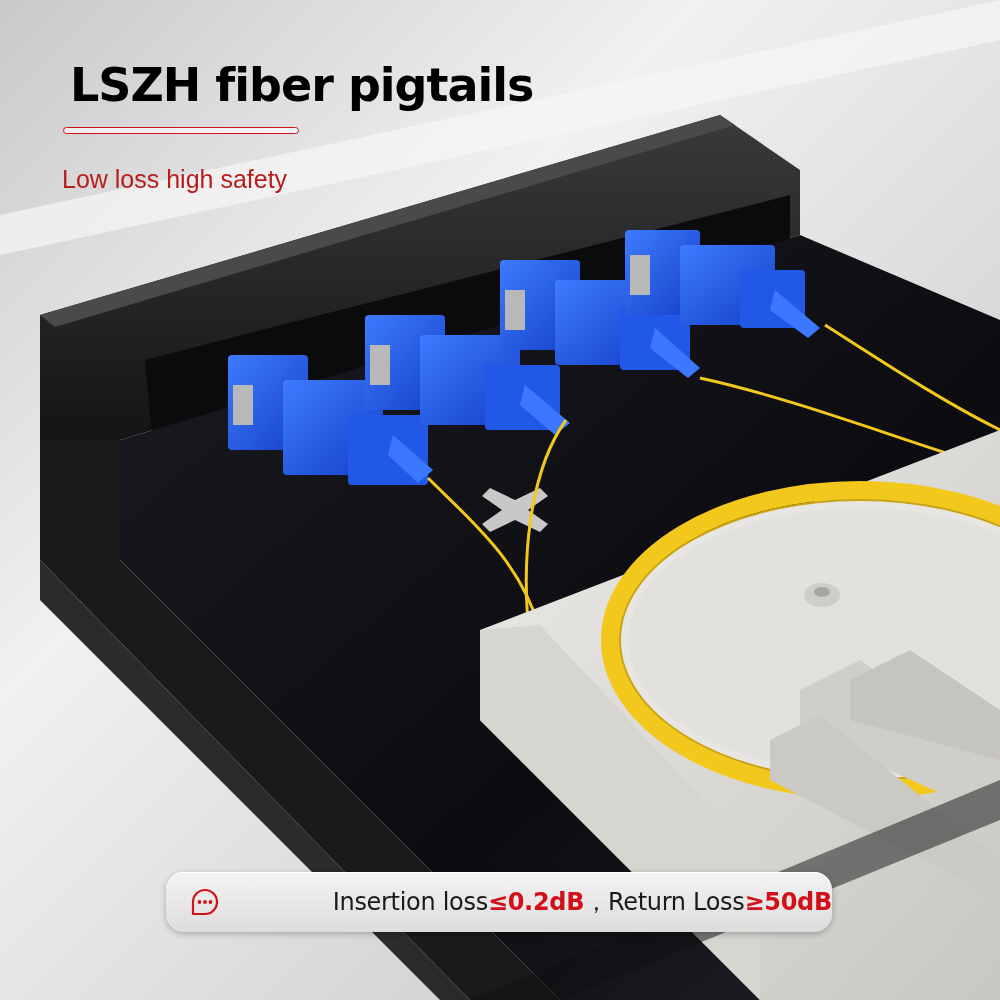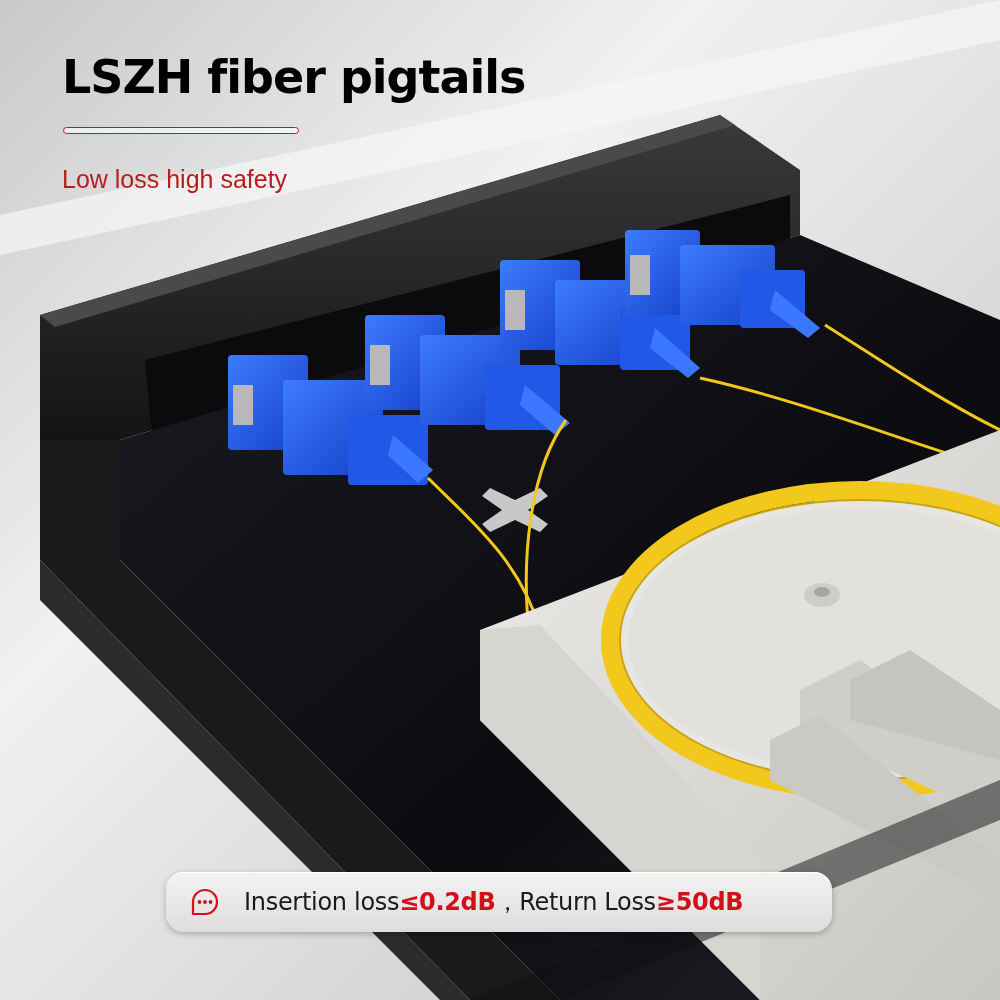--- a/index.html
+++ b/index.html
@@ -1,29 +1,29 @@
 <!DOCTYPE html>
 <html><head>
 <meta charset="utf-8">
 <style>
   html, body { margin:0; padding:0; }
   body { width:1000px; height:1000px; overflow:hidden; position:relative;
          font-family:"Liberation Sans", sans-serif; background:#e9e9e9; }
   .scene { position:absolute; left:0; top:0; width:1000px; height:1000px; }
-  .title { position:absolute; left:62px; top:54px; margin:0;
+  .title { position:absolute; left:62px; top:54px; margin:8px;
            font-family:"DejaVu Sans", sans-serif; font-weight:900; font-size:46px;
            letter-spacing:-1px; color:#000; line-height:1; }
   .title-underline { position:absolute; left:63px; top:127px; width:234px; height:5px;
            border:1.5px solid #d2101a; border-radius:4px; background:rgba(255,255,255,0.6); }
   .subtitle { position:absolute; left:62px; top:165px; margin:0; font-size:25px; color:#b91c1c;
            font-family:"Liberation Sans", sans-serif; }
   .spec-pill { position:absolute; left:166px; top:872px; width:666px; height:60px;
            border-radius:18px; background:linear-gradient(180deg,#f4f3f3 0%,#dedcdc 100%);
            box-shadow:0 2px 6px rgba(0,0,0,0.25), inset 0 1px 0 #fff;
-           display:flex; align-items:center; }
+           display:flex; align-items:center;justify-content:space-between; }
   .spec-icon { width:34px; height:34px; margin-left:22px; margin-right:22px; }
   .spec-text { font-family:"DejaVu Sans", sans-serif; font-size:24px; color:#1a1a1a;
            white-space:nowrap; letter-spacing:-0.3px; }
   .spec-text .hl { color:#d2101a; font-weight:bold; }
 </style>
 </head>
 <body>
 
 <svg class="scene" viewBox="0 0 1000 1000" xmlns="http://www.w3.org/2000/svg">
   <defs>

